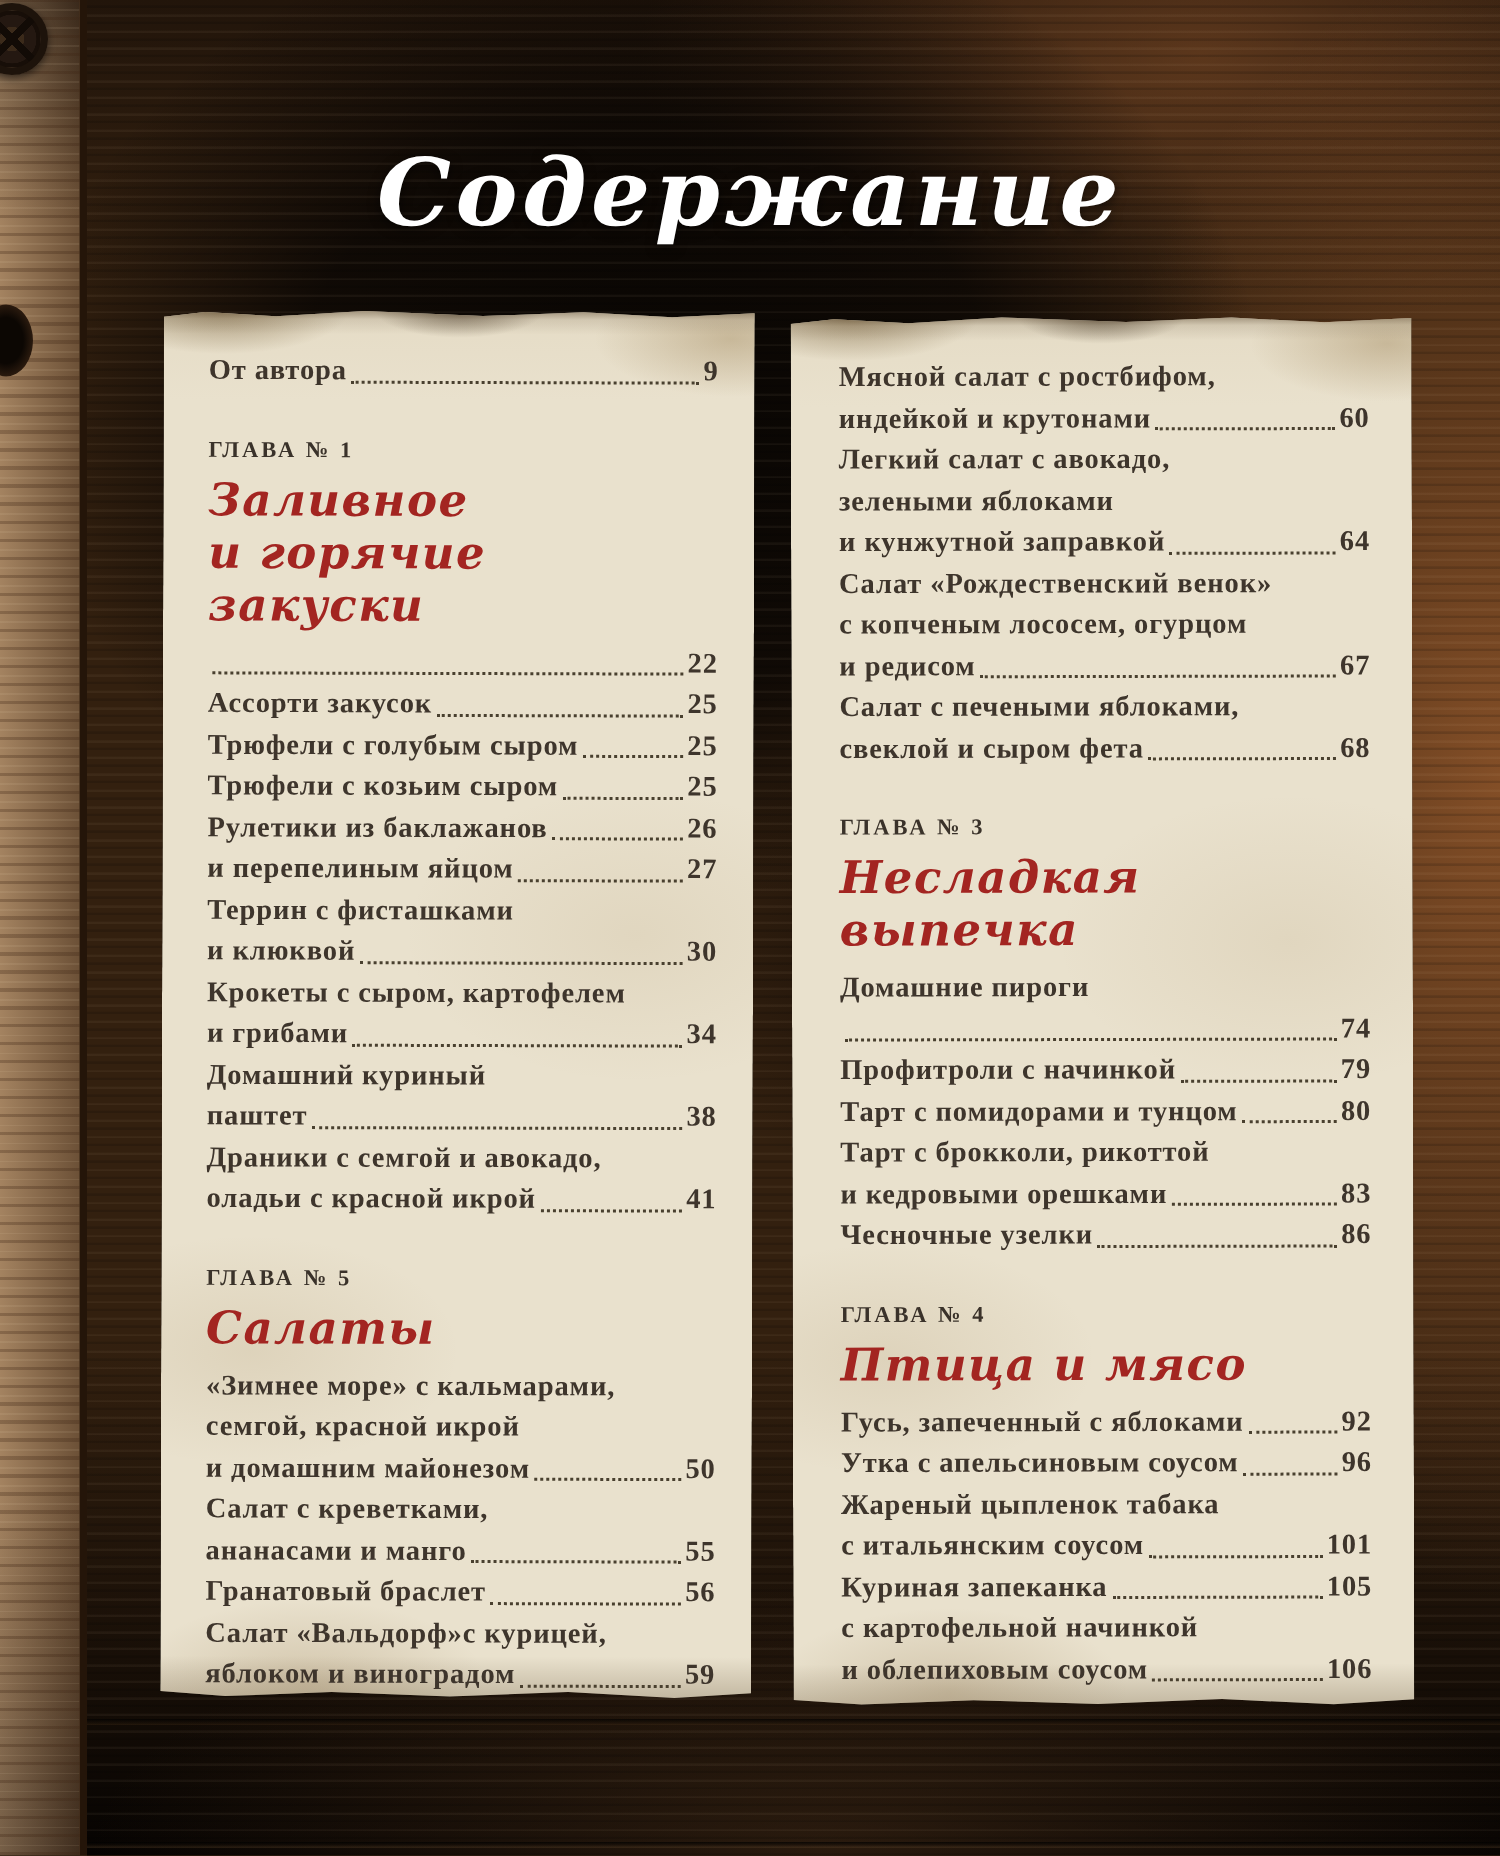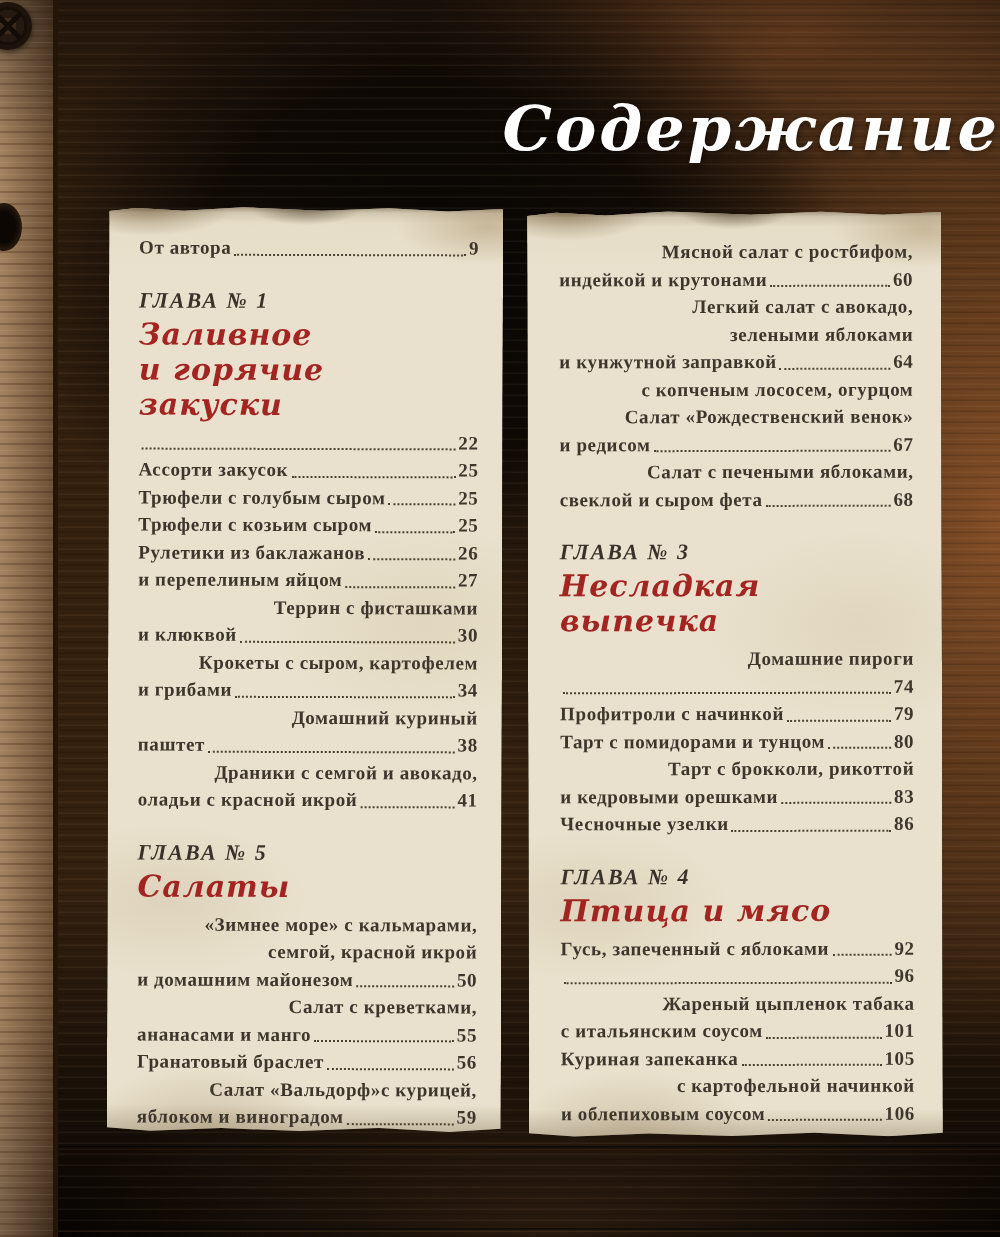--- a/index.html
+++ b/index.html
@@ -53,21 +53,21 @@
     border:5px solid #1d130b;
     box-shadow:0 2px 6px rgba(0,0,0,0.6);
   }
   .knot {
     position:absolute; left:-14px; top:203px; width:36px; height:48px;
     border-radius:50%;
     background:radial-gradient(ellipse, #0c0703 0% 45%, #2a1a0e 70%, rgba(42,26,14,0) 75%);
   }
 
   
-  .title-wrap { position:absolute; top:92px; left:0; right:0; text-align:right; }
+  .title-wrap { position:absolute; top:92px; left:0; right:0; text-align:center; }
   .page-title {
     font-family:"DejaVu Serif","Liberation Serif",serif;
     font-style:italic; font-weight:bold;
     font-size:62px; letter-spacing:3px;
     color:#ffffff;
     text-shadow:0 2px 8px rgba(0,0,0,0.55);
   }
 
   
   .paper {
@@ -94,36 +94,35 @@
   .paper-right { left:528px; top:211px; width:414px; height:926px; transform:rotate(-0.12deg); }
 
   .paper-inner { position:relative; height:100%; padding:27px 24px 20px 30px; }
   .paper-right .paper-inner { padding-left:32px; padding-right:28px; }
 
   
   .toc-section { margin-top:27px; }
   .toc-section:first-child { margin-top:0; }
 
   .chapter-label {
-    font-size:22px; font-weight:bold; letter-spacing:2px;
-    color:#3a322a; line-height:24px; margin-bottom:4px;font-style:italic;
+    font-size:15px; font-weight:bold; letter-spacing:2px;
+    color:#3a322a; line-height:24px; margin-bottom:4px;
   }
   .chapter-heading {
     font-family:"DejaVu Serif","Liberation Serif",serif;
     font-style:italic; font-weight:bold;
     font-size:30px; line-height:35px; letter-spacing:1px;
     color:#a32521; margin-bottom:7px;
   }
   .toc-entry { }
   .entry-line {
     display:flex; align-items:flex-end;
     font-size:19px; font-weight:bold; letter-spacing:0.6px;
     line-height:27.5px; color:#3e352c;
     white-space:nowrap;
-    justify-content:flex-end;
   }
   .entry-text { flex:0 0 auto; }
   .dots {
     flex:1 1 auto; min-width:12px;
     border-bottom:2px dotted #49402f;
     margin:0 3px 6px 3px;
   }
   .page-num { flex:0 0 auto; }
 </style>
 </head>
@@ -310,24 +309,24 @@
             <span class="entry-text">зелеными яблоками</span>
           </div>
           <div class="entry-line">
             <span class="entry-text">и кунжутной заправкой</span>
             <span class="dots"></span>
             <span class="page-num">64</span>
           </div>
         </div>
         <div class="toc-entry">
           <div class="entry-line">
+            <span class="entry-text">Салат «Рождественский венок»</span>
+          </div>
+          <div class="entry-line">
             <span class="entry-text">с копченым лососем, огурцом</span>
-          </div>
-          <div class="entry-line">
-            <span class="entry-text">Салат «Рождественский венок»</span>
           </div>
           <div class="entry-line">
             <span class="entry-text">и редисом</span>
             <span class="dots"></span>
             <span class="page-num">67</span>
           </div>
         </div>
         <div class="toc-entry">
           <div class="entry-line">
             <span class="entry-text">Салат с печеными яблоками,</span>
@@ -392,20 +391,21 @@
         </div>
         <div class="toc-entry">
           <div class="entry-line">
             <span class="entry-text">Гусь, запеченный с яблоками</span>
             <span class="dots"></span>
             <span class="page-num">92</span>
           </div>
         </div>
         <div class="toc-entry">
           <div class="entry-line">
+            <span class="entry-text">Утка с апельсиновым соусом</span>
             <span class="dots"></span>
             <span class="page-num">96</span>
           </div>
         </div>
         <div class="toc-entry">
           <div class="entry-line">
             <span class="entry-text">Жареный цыпленок табака</span>
           </div>
           <div class="entry-line">
             <span class="entry-text">с итальянским соусом</span>

